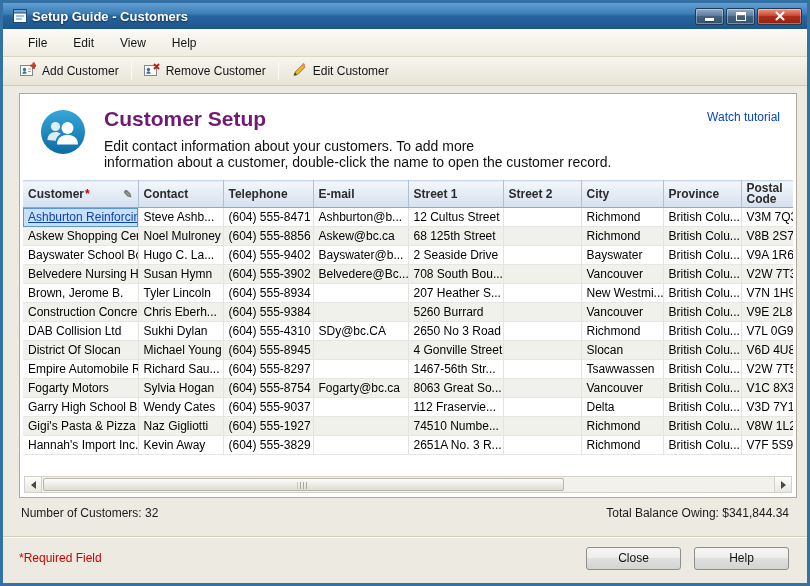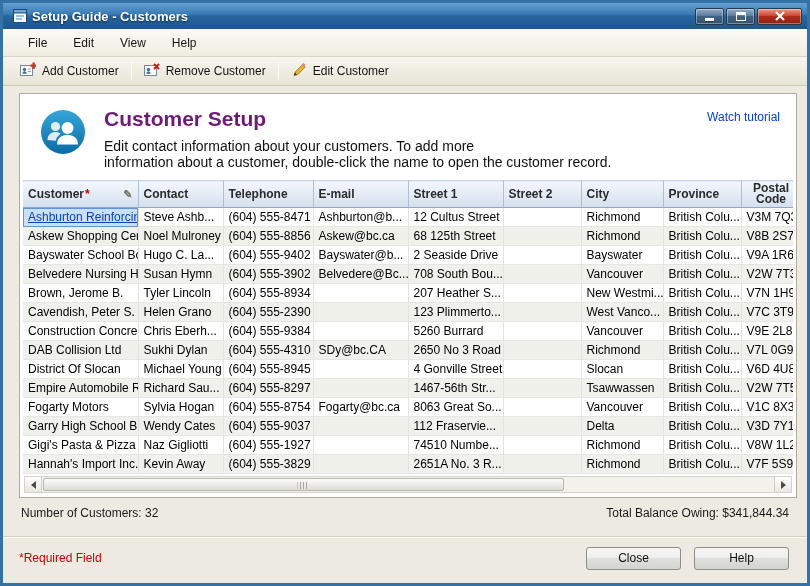--- a/index.html
+++ b/index.html
@@ -43,21 +43,21 @@
   .page-title{font-size:21px;font-weight:bold;color:#701a75;margin-bottom:7px;}
   .desc{font-size:14px;color:#101010;line-height:16px;}
   .watch-link{position:absolute;right:16px;top:16px;font-size:12px;color:#0645C8;cursor:pointer;}
 
   
   .table-area{position:relative;margin:0 3px;height:315px;overflow:hidden;}
   table{border-collapse:collapse;table-layout:fixed;width:778px;font-size:12px;}
   th{height:26px;background:linear-gradient(#F3F7FC,#D4E0EF);border-right:1px solid #AEBFD6;
     border-bottom:1px solid #93A8C4;border-top:1px solid #C9D6E8;font-weight:bold;color:#2B2B2B;
     text-align:left;padding:2px 5px;white-space:nowrap;overflow:hidden;font-size:12px;}
-  th.wrap{white-space:normal;line-height:11px;text-align:center;}
+  th.wrap{white-space:normal;line-height:11px;}
   .req-mark{color:#CC0000;font-weight:bold;margin-left:1px;}
   .sort-pencil{float:right;color:#7A7A72;font-size:11px;margin-top:1px;}
   td{height:19px;border-right:1px solid #E3E3E0;border-bottom:1px solid #E6E6E2;padding:1px 5px;
     white-space:nowrap;overflow:hidden;color:#000;background:#fff;}
   tbody tr:nth-child(even) td{background:#F1F1EC;}
   td.selected{background:#C9E0FA !important;color:#0B44B0;outline:1px solid #5E96D2;outline-offset:-1px;text-decoration:underline;}
 
   
   .hscrollbar{position:absolute;left:1px;right:1px;bottom:2px;height:17px;background:#F2F1EC;
     border:1px solid #D4D2C8;display:flex;align-items:center;}
@@ -268,31 +268,20 @@
               <td>Tyler Lincoln</td>
               <td>(604) 555-8934</td>
               <td></td>
               <td>207 Heather S...</td>
               <td></td>
               <td>New Westmi...</td>
               <td>British Colu...</td>
               <td>V7N 1H9</td>
             </tr>
             <tr>
-              <td>Cavendish, Peter S.</td>
-              <td>Helen Grano</td>
-              <td>(604) 555-2390</td>
-              <td></td>
-              <td>123 Plimmerto...</td>
-              <td></td>
-              <td>West Vanco...</td>
-              <td>British Colu...</td>
-              <td>V7C 3T9</td>
-            </tr>
-            <tr>
               <td>Construction Concre...</td>
               <td>Chris Eberh...</td>
               <td>(604) 555-9384</td>
               <td></td>
               <td>5260 Burrard</td>
               <td></td>
               <td>Vancouver</td>
               <td>British Colu...</td>
               <td>V9E 2L8</td>
             </tr>

